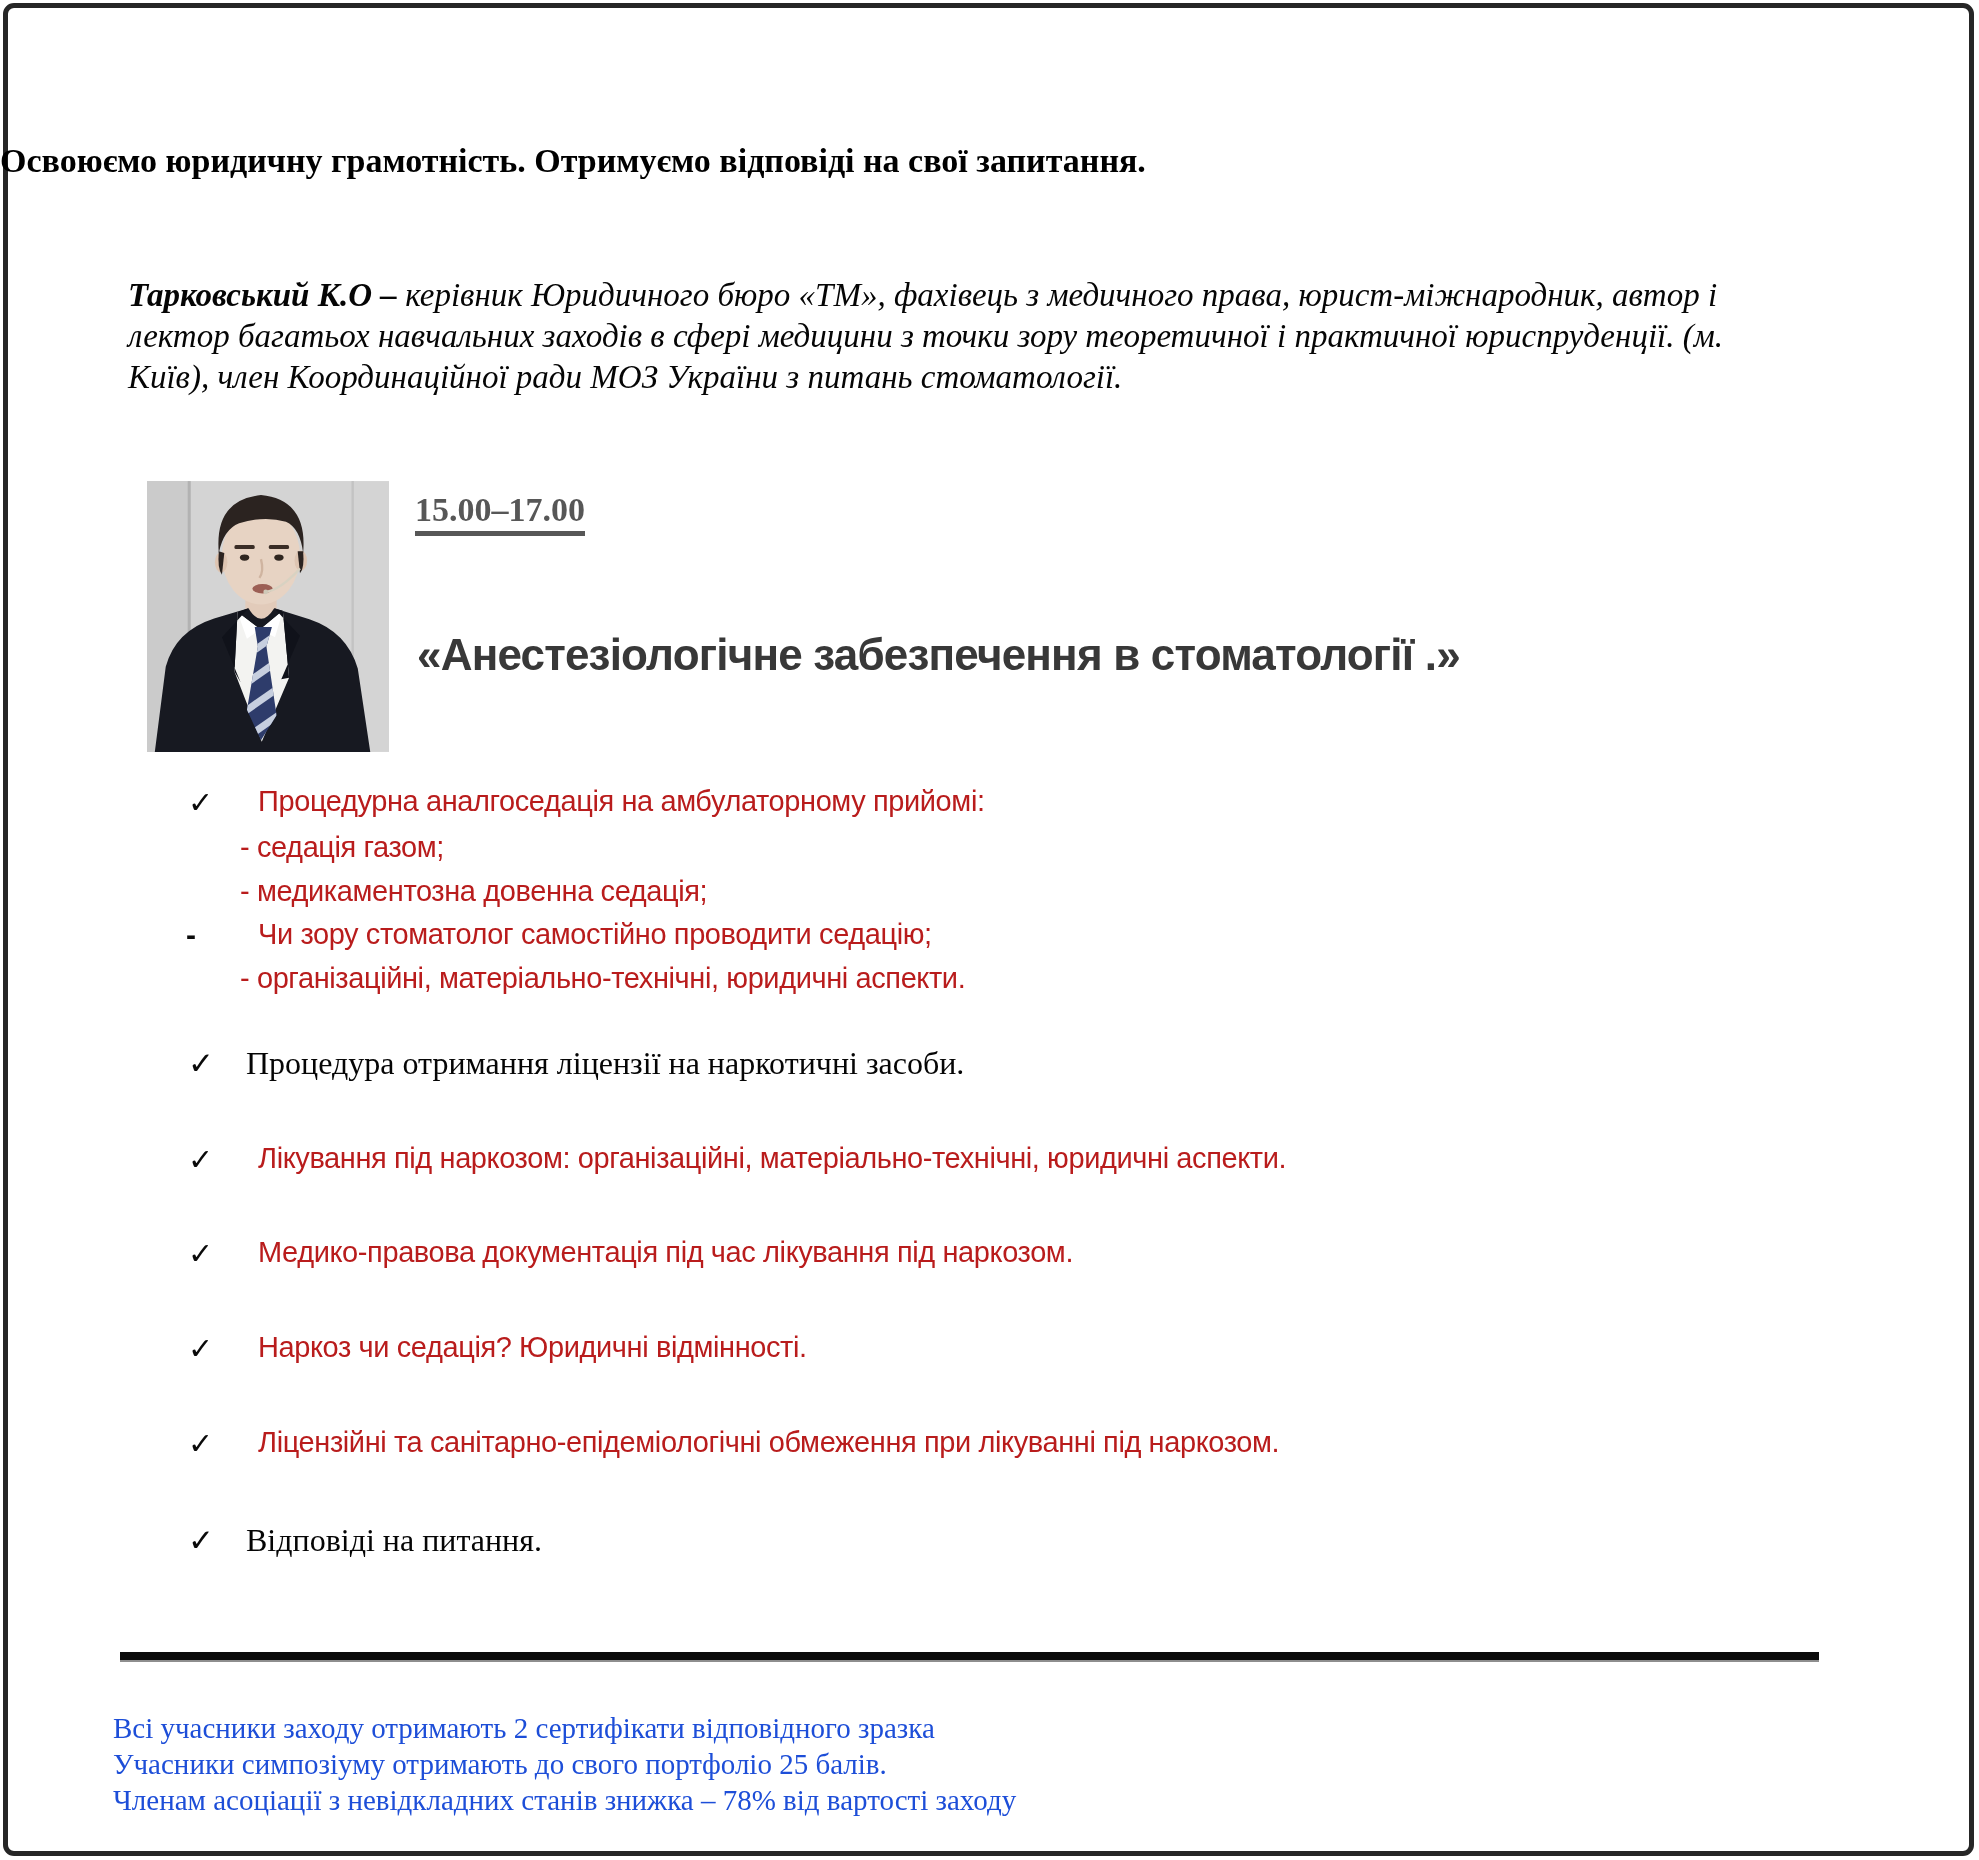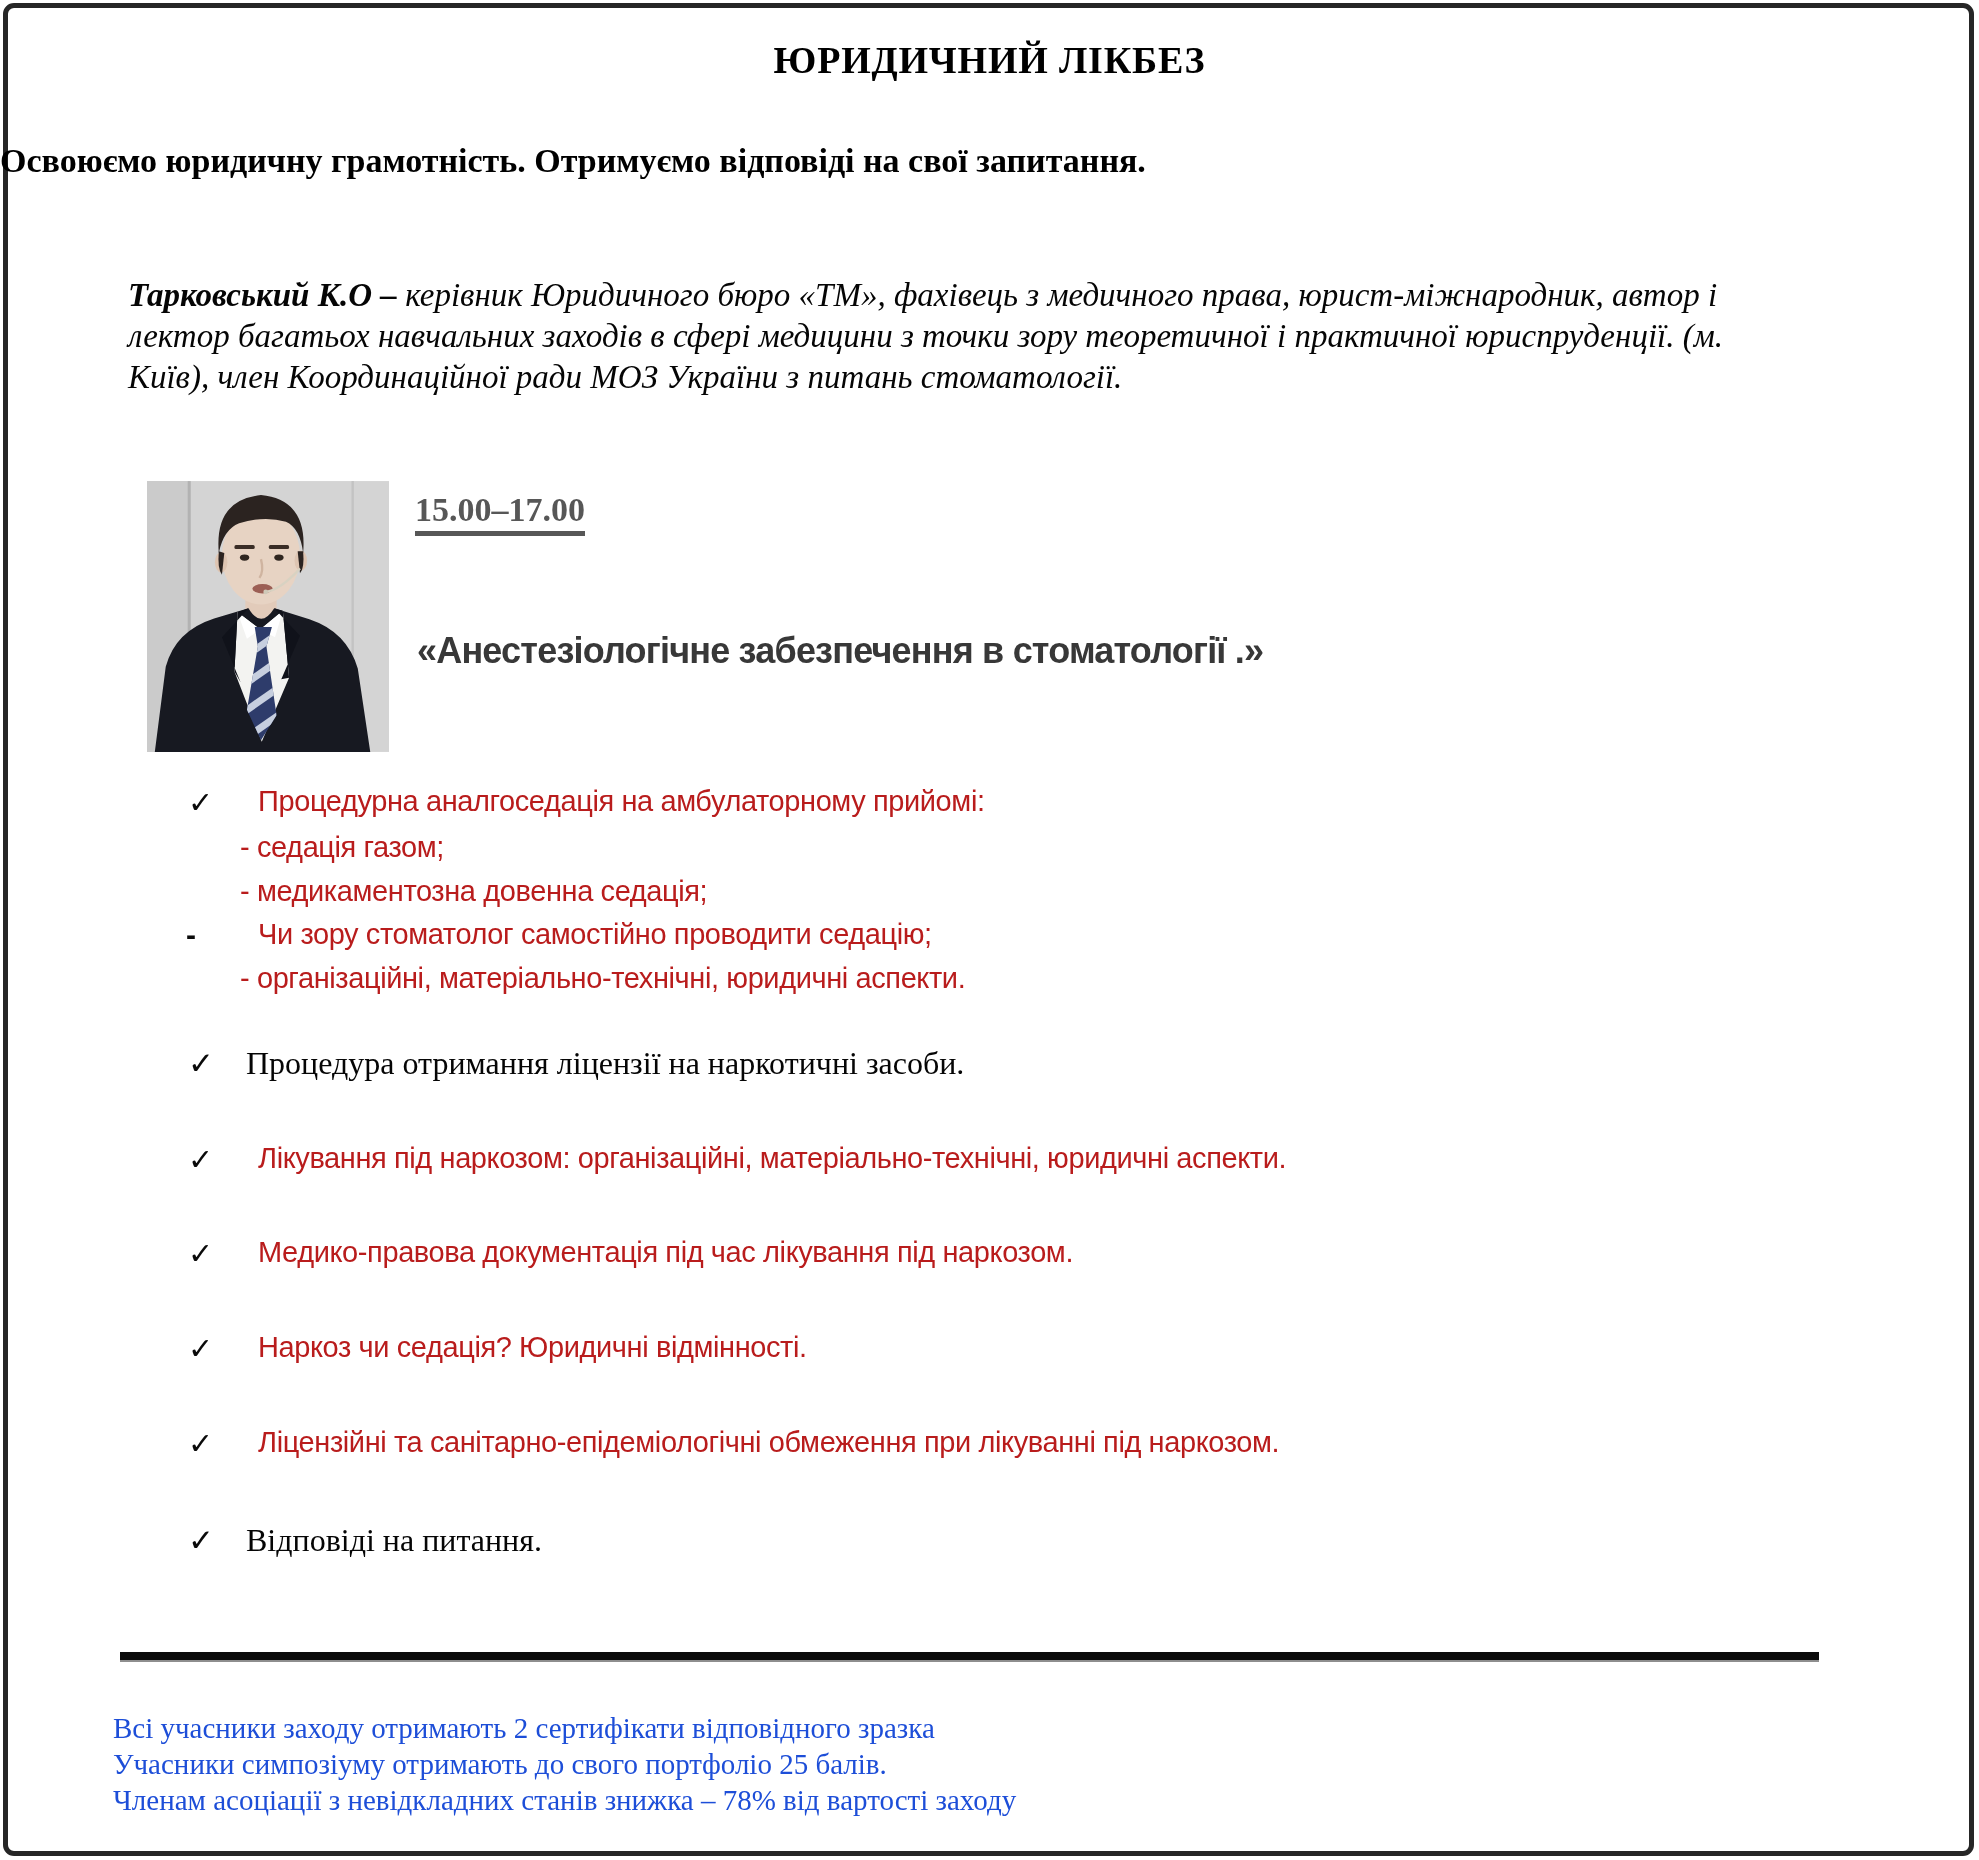--- a/index.html
+++ b/index.html
@@ -37,21 +37,21 @@
     position:absolute;left:147px;top:481px;width:242px;height:271px;
   }
   .session-time{
     position:absolute;left:415px;top:491px;
     font-size:34px;font-weight:bold;color:#575757;
     border-bottom:5.5px solid #575757;padding-bottom:2.3px;
   }
   .talk-title{
     position:absolute;left:417px;top:630px;
     font-family:"Liberation Sans", sans-serif;
-    font-size:36px;font-weight:bold;color:#383838;letter-spacing:-0.8px;
+    font-size:44px;font-weight:bold;color:#383838;letter-spacing:-0.8px;
   }
   
   .agenda-row{position:absolute;left:0;width:1838px;white-space:nowrap;}
   .agenda-row .marker{
     position:absolute;left:188px;top:0;
     font-family:"DejaVu Sans", sans-serif;
     color:#0a0a0a;
   }
   .agenda-row .txt{position:absolute;top:0;}
   .agenda-row.sans .txt{
@@ -78,21 +78,20 @@
     font-size:29px;line-height:36px;color:#1d4ed8;
   }
   .footer .footer-line{height:36px;}
 </style>
 </head>
 <body>
 
 <div class="page">
   <div class="page-border"></div>
 
-  <div class="doc-title">ЮРИДИЧНИЙ ЛІКБЕЗ</div>
   <div class="doc-subtitle">Освоюємо юридичну грамотність. Отримуємо відповіді на свої запитання.</div>
 
   <div class="bio"><span class="bio-name">Тарковський К.О –</span><span> керівник Юридичного бюро «ТМ», фахівець з медичного права, юрист-міжнародник, автор і лектор багатьох навчальних заходів в сфері медицини з точки зору теоретичної і практичної юриспруденції. (м. Київ), член Координаційної ради МОЗ України з питань стоматології.</span></div>
 
   <div class="photo">
     <svg width="242" height="271" viewBox="0 0 310 347">
       <defs>
         <clipPath id="tieclip">
           <path d="M138,187 L160,187 L153,212 L166,300 L146,332 L128,293 L142,212 Z"></path>
         </clipPath>

